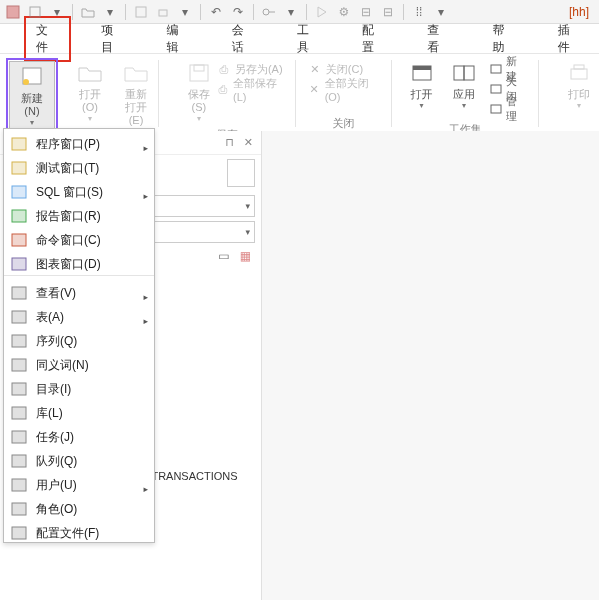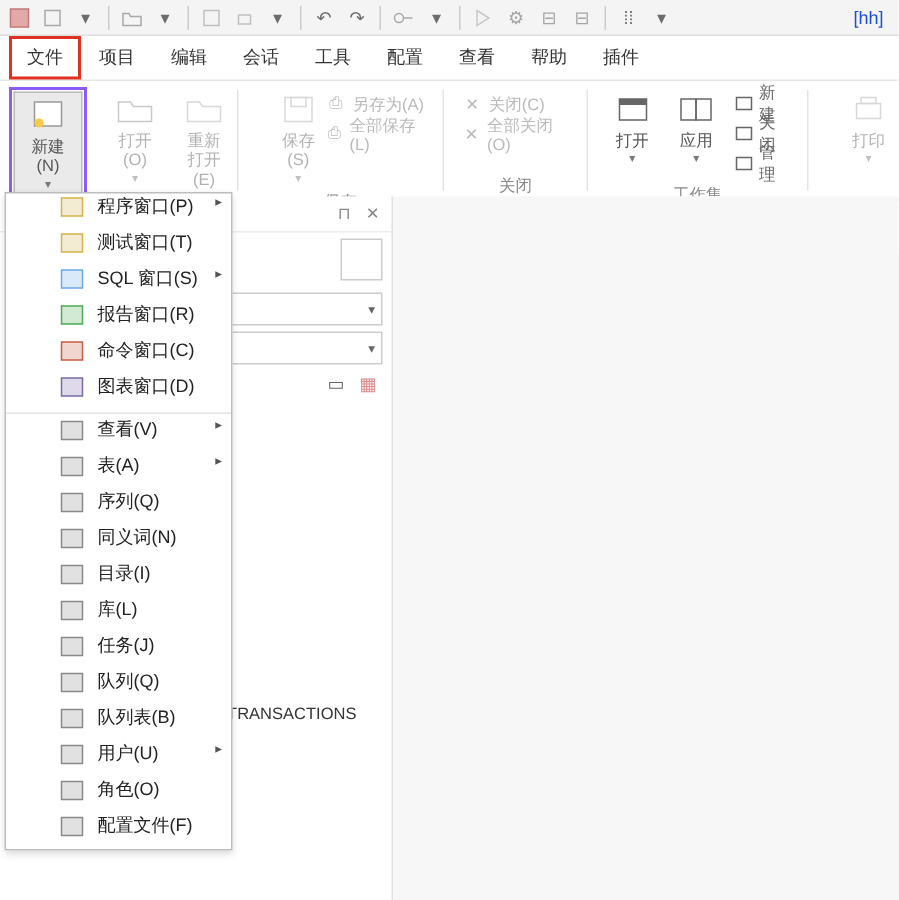--- a/index.html
+++ b/index.html
@@ -1,24 +1,24 @@
 <!DOCTYPE html>
 <html><head>
 <meta charset="utf-8">
 <style>
 * { margin: 0; padding: 0; box-sizing: border-box; font-family: "Microsoft YaHei", Arial, sans-serif; }
 body { width: 599px; height: 600px; background: #fff; font-size: 12px; color: #333; overflow: hidden; position: relative; }
 
 .toolbar-top { height: 24px; background: #f4f4f4; display: flex; align-items: center; padding: 0 2px; border-bottom: 1px solid #ddd; }
 .toolbar-top .tb-ico { width: 16px; height: 16px; margin: 0 3px; display: inline-flex; align-items: center; justify-content: center; opacity: .7; }
 .toolbar-top .sep { width: 1px; height: 16px; background: #ccc; margin: 0 4px; }
-.title-right { margin-left: auto; padding-right: 8px; color:#1d4ed8; }
+.title-right { margin-left: auto; padding-right: 8px; color:#c2410c; }
 
 .menu-bar { height: 30px; background: #fff; display: flex; align-items: center; padding: 0 6px; border-bottom: 1px solid #e6e6e6; }
-.menu-item { padding: 6px 12px; cursor: default; }
+.menu-item { padding: 6px 12px; cursor: default; margin-left: 18px; }
 .menu-item.active { border: 2px solid #e03020; padding: 4px 10px; }
 
 .ribbon { height: 80px; background: #fff; display: flex; border-bottom: 1px solid #e0e0e0; }
 .ribbon-group { display: flex; flex-direction: column; align-items: center; justify-content: flex-start; padding: 4px 6px 2px; }
 .ribbon-group-inner { display: flex; flex: 1; }
 .ribbon-group-label { font-size: 11px; color: #888; text-align: center; padding-top: 2px; }
 .ribbon-vsep { width: 1px; background: #e4e4e4; margin: 6px 2px; }
 
 .big-btn { width: 46px; display: flex; flex-direction: column; align-items: center; padding: 2px 2px; color: #555; }
 .big-btn.disabled { opacity: .45; padding-left: 20px; }
@@ -28,21 +28,21 @@
 
 .big-btn.newfile { background: #eaeaea; border: 1px solid #bbb; }
 .hl-red-big { border: 2px solid #8b5cf6; }
 
 .small-btns { display: flex; flex-direction: column; gap: 2px; padding: 2px 4px; }
 .small-btn { display: flex; align-items: center; font-size: 11px; color: #666; height: 18px; }
 .small-btn .sico { width: 14px; height: 14px; margin-right: 4px; display:inline-flex; align-items:center; justify-content:center; }
 .small-btn.disabled { opacity: .45; }
 
 .dropdown-panel { position: absolute; top: 128px; left: 3px; width: 152px; background: #fff; border: 1px solid #bdbdbd; box-shadow: 0 2px 5px rgba(0,0,0,.15); z-index: 20; }
-.dd-item { display: flex; align-items: flex-start; height: 24px; padding: 0 6px; font-size: 12px; color: #222; margin-left: 29px; }
+.dd-item { display: flex; align-items: flex-end; height: 24px; padding: 0 6px; font-size: 12px; color: #222; }
 .dd-icon { width: 18px; height: 18px; margin-right: 8px; display:inline-flex; align-items:center; justify-content:center; flex-shrink:0; }
 .dd-item .arrow { margin-left: auto; font-size: 9px; color: #555; }
 .dd-sep { height: 1px; background: #e4e4e4; margin: 2px 0; }
 
 .content-area { position: absolute; top: 131px; left: 0; right: 0; bottom: 0; display: flex; background: #fbfbfb; }
 .left-panel { width: 262px; background: #fff; border-right: 1px solid #e0e0e0; position: relative; }
 .panel-header { height: 24px; display: flex; align-items: center; justify-content: flex-end; padding: 0 8px; color: #888; border-bottom: 1px solid #eee; font-size:11px; gap:10px;}
 .panel-toolbar { height: 36px; display:flex; align-items:center; padding: 0 6px; gap: 8px; }
 .blank-sq { width: 28px; height: 28px; border:1px solid #ccc; margin-left:auto; }
 .panel-combo { margin: 4px 6px; height: 22px; border: 1px solid #ccc; display:flex; align-items:center; padding: 0 4px; font-size:11px; color:#555;}
@@ -473,28 +473,20 @@
         </svg>
       </span>
       <span>队列(Q)</span>
     </div>
     <div class="dd-item">
       <span class="dd-icon">
         <svg width="16" height="14">
           <rect x="1" y="1" width="14" height="12" fill="#888" fill-opacity="0.25" stroke="#888"></rect>
         </svg>
       </span>
-      <span>队列表(B)</span>
-    </div>
-    <div class="dd-item">
-      <span class="dd-icon">
-        <svg width="16" height="14">
-          <rect x="1" y="1" width="14" height="12" fill="#888" fill-opacity="0.25" stroke="#888"></rect>
-        </svg>
-      </span>
       <span>用户(U)</span>
       <span class="arrow">▸</span>
     </div>
     <div class="dd-item">
       <span class="dd-icon">
         <svg width="16" height="14">
           <rect x="1" y="1" width="14" height="12" fill="#888" fill-opacity="0.25" stroke="#888"></rect>
         </svg>
       </span>
       <span>角色(O)</span>

